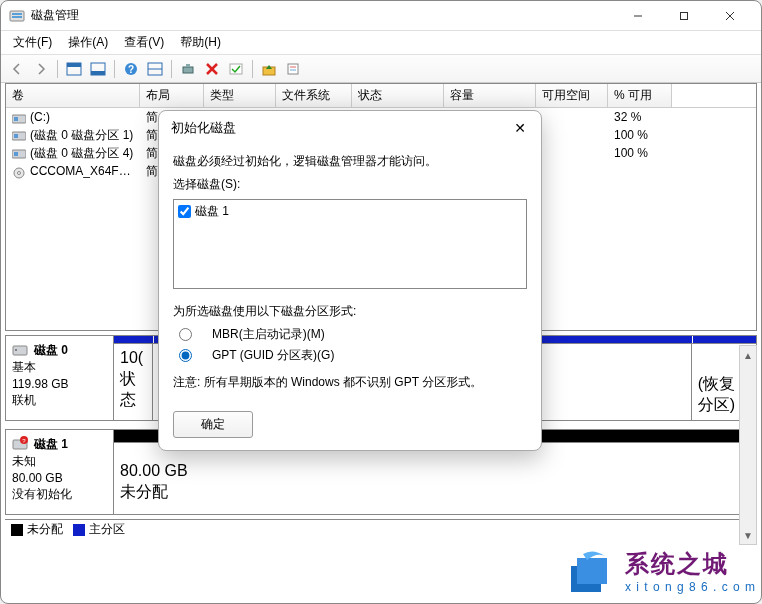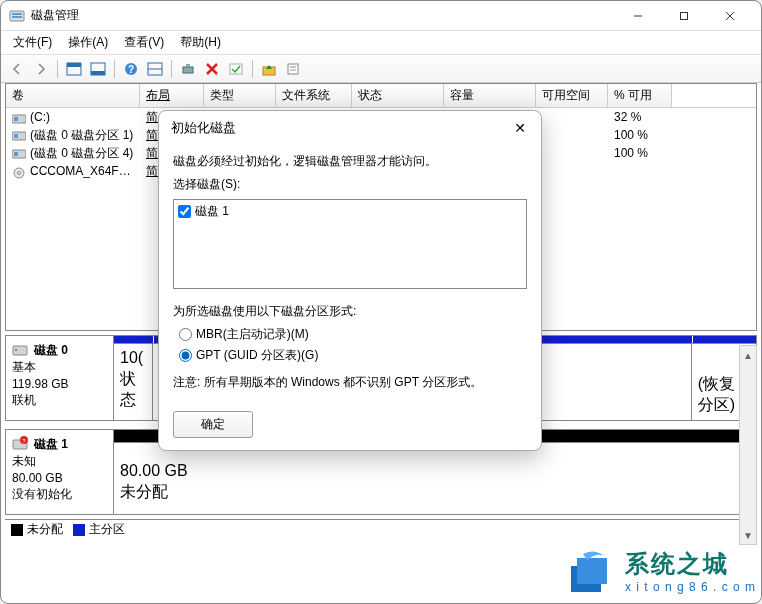--- a/index.html
+++ b/index.html
@@ -24,21 +24,21 @@
 .tsep { width: 1px; height: 18px; background: #c0c0c0; margin: 0 2px; }
 
 
 .voltable { border: 1px solid #888; margin: 0 4px; }
 .volhead { display: flex; background: #fff; border-bottom: 1px solid #ccc; }
 .volhead .col { border-right: 1px solid #ccc; padding: 3px 6px; font-size: 12px; background: linear-gradient(#fdfdfd,#f0f0f0); }
 .volrow { display: flex; height: 18px; align-items: center; }
 .volrow .col { padding: 1px 6px; overflow: hidden; white-space: nowrap; text-overflow: ellipsis; font-size: 12px; }
 .volico { width: 14px; height: 10px; display: inline-block; margin-right: 4px; vertical-align: middle; }
 .col-vol { width: 134px; }
-.col-layout { width: 64px; text-decoration: underline; }
+.col-layout { width: 64px; }
 .col-type { width: 72px; }
 .col-fs { width: 76px; }
 .col-status { width: 92px; }
 .col-cap { width: 92px; }
 .col-free { width: 72px; }
 .col-pct { width: 64px; }
 
 
 .diskpanel { margin: 4px; border: 1px solid #888; display: flex; height: 86px; }
 .disklabel { width: 108px; border-right: 1px solid #888; padding: 6px; font-size: 12px; line-height: 1.4; position: relative; }
@@ -65,30 +65,30 @@
 
 .dialog { position: absolute; left: 158px; top: 110px; width: 384px; background: #fff; border: 1px solid #aaa; border-radius: 8px; box-shadow: 0 8px 24px rgba(0,0,0,0.25); padding-bottom: 12px; }
 .dlg-title { display: flex; align-items: center; padding: 8px 12px 4px; font-size: 13px; }
 .dlg-title .t { flex: 1; }
 .dlg-close { width: 18px; height: 18px; display:flex; align-items:center; justify-content:center; font-size: 14px; }
 .dlg-body { padding: 6px 14px; font-size: 12px; }
 .dlg-body p { margin: 6px 0; }
 .disklist { border: 1px solid #888; height: 90px; margin-top: 4px; padding: 3px 4px; background: #fff; overflow: auto; }
 .disklist .item { display: flex; align-items: center; gap: 4px; font-size: 12px; }
 .radiogrp { margin: 6px 0 6px 6px; }
-.radiogrp label { display: flex; align-items: center; gap: 4px; margin: 4px 0; font-size: 12px; }
+.radiogrp label { display: flex; align-items: center; gap: 20px; margin: 4px 0; font-size: 12px; }
 .radiogrp input[type=radio] { accent-color: #0067c0; }
 .dlg-btns { display: flex; justify-content: flex-start; gap: 10px; padding: 8px 14px 0; }
 .dlg-btns button { min-width: 80px; padding: 4px 14px; font-size: 12px; border: 1px solid #9a9a9a; border-radius: 3px; background: linear-gradient(#fdfdfd,#f0f0f0); }
 
 
 .watermark { position: absolute; right: 6px; bottom: 8px; display: flex; align-items: center; gap: 10px; }
 .wm-logo { width: 50px; height: 50px; }
 .wm-text { display: flex; flex-direction: column; }
-.wm-title { font-size: 24px; font-weight: bold; color: #0f766e; letter-spacing: 2px; }
+.wm-title { font-size: 24px; font-weight: bold; color: #701a75; letter-spacing: 2px; }
 .wm-sub { font-size: 12px; color: #1a6fc2; letter-spacing: 1px; }
 </style>
 </head>
 <body>
 
 <div class="window">
 
   <div class="titlebar">
     <span class="ico">
       <svg viewBox="0 0 16 16">

